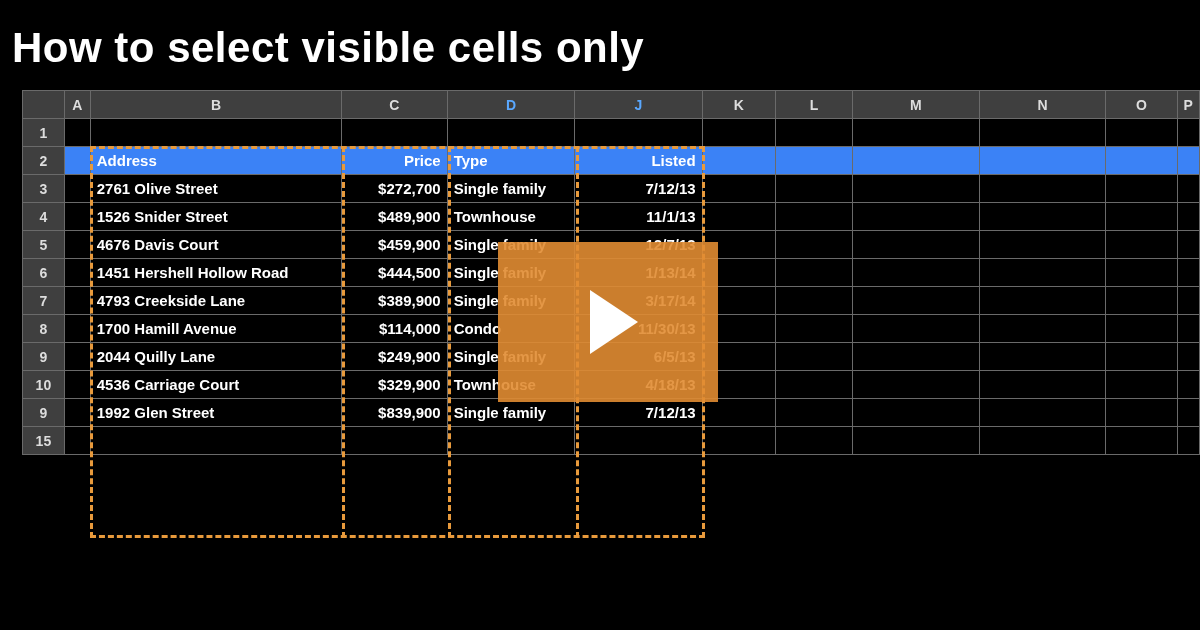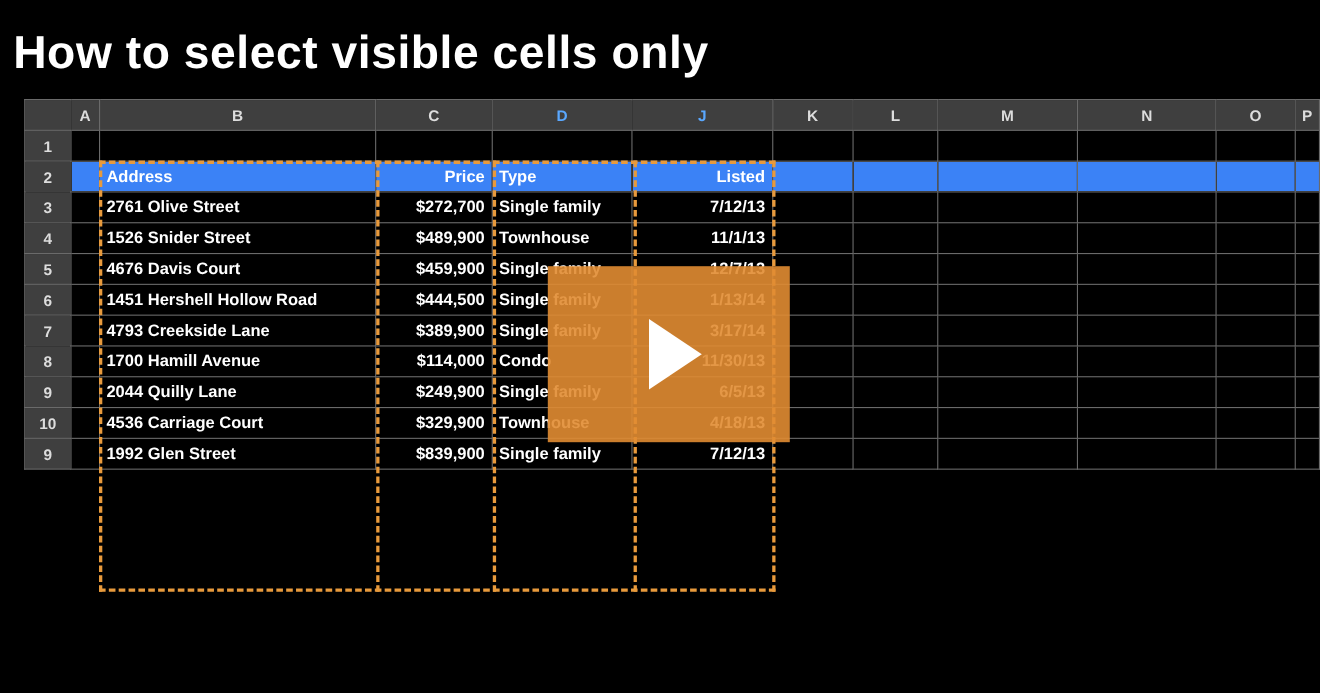--- a/index.html
+++ b/index.html
@@ -282,20 +282,34 @@
           <td class="cell right">$839,900</td>
           <td class="cell left">Single family</td>
           <td class="cell right">7/12/13</td>
           <td class="cell "></td>
           <td class="cell "></td>
           <td class="cell "></td>
           <td class="cell "></td>
           <td class="cell "></td>
           <td class="cell "></td>
         </tr>
+        <tr>
+          <td class="rowhead">15</td>
+          <td class="cell "></td>
+          <td class="cell left"></td>
+          <td class="cell right"></td>
+          <td class="cell left"></td>
+          <td class="cell right"></td>
+          <td class="cell "></td>
+          <td class="cell "></td>
+          <td class="cell "></td>
+          <td class="cell "></td>
+          <td class="cell "></td>
+          <td class="cell "></td>
+        </tr>
       </tbody>
   </table>
 
   <div class="selection sel-outer"></div>
   <div class="sel-vline1"></div>
   <div class="sel-vline2"></div>
   <div class="sel-vline3"></div>
 </div>
 
 <div class="play-overlay">

